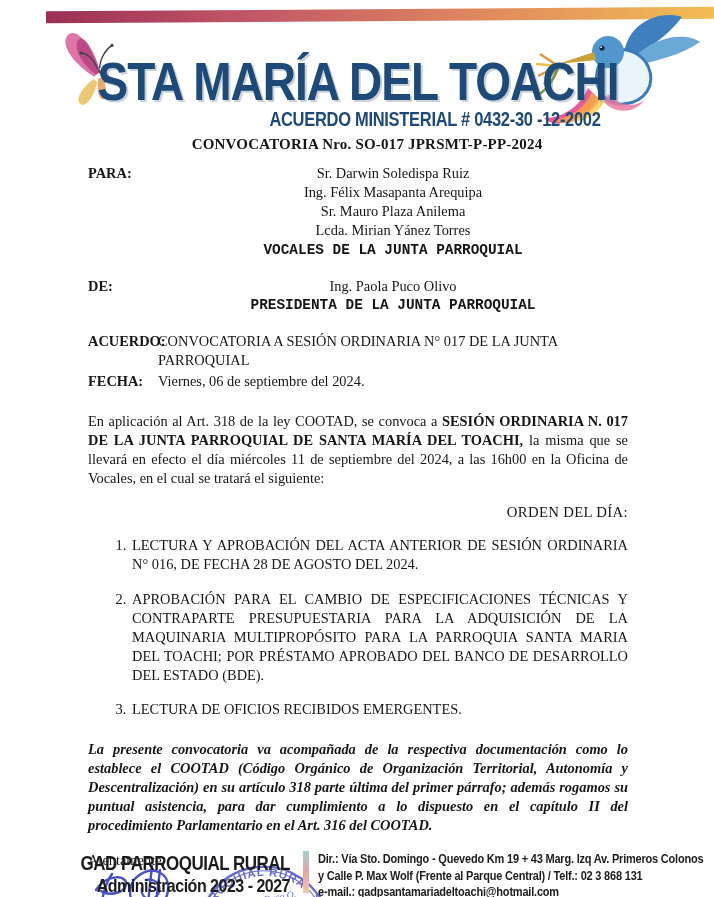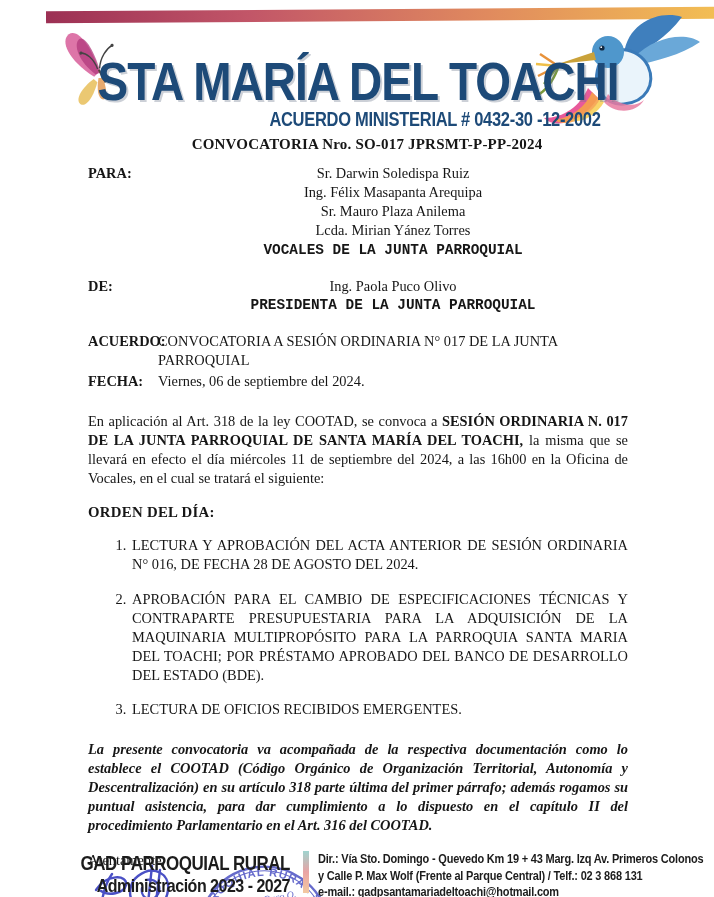--- a/index.html
+++ b/index.html
@@ -36,21 +36,21 @@
   }
   
   .content{position:absolute;left:88px;top:164px;width:540px;font-size:14.4px;line-height:1.33;}
   .memo-row{display:flex;margin-bottom:17px;}
   .memo-label{width:70px;flex:0 0 70px;font-weight:700;}
   .memo-value{flex:1;}
   .memo-value .line{display:block;text-align:center;}
   .bold{font-weight:700;font-family:Liberation Mono, monospace;}
   .memo-row.tight{margin-bottom:2px;}
   .intro{margin-top:20px;text-align:justify;}
-  .orden-title{margin-top:8px;text-align:left;font-weight:700;font-size:14.8px;letter-spacing:0.3px;}
+  .orden-title{margin-top:8px;text-align:right;font-weight:400;font-size:14.8px;letter-spacing:0.3px;}
   ol.agenda{margin:14px 0 0 12px;padding-left:30px;}
   ol.agenda li{text-align:justify;margin-bottom:15px;padding-left:2px;}
   .closing-note{margin-top:20px;text-align:justify;font-style:italic;font-weight:700;}
   .salutation{margin-top:16px;}
   
   .sig-block{position:relative;margin-top:0;height:150px;}
   .sig-scribble{position:absolute;left:2px;top:-8px;width:92px;height:66px;}
   .stamp{position:absolute;left:92px;top:-22px;width:168px;height:168px;transform:rotate(-10deg);opacity:0.92;}
   
   .footer-left{

